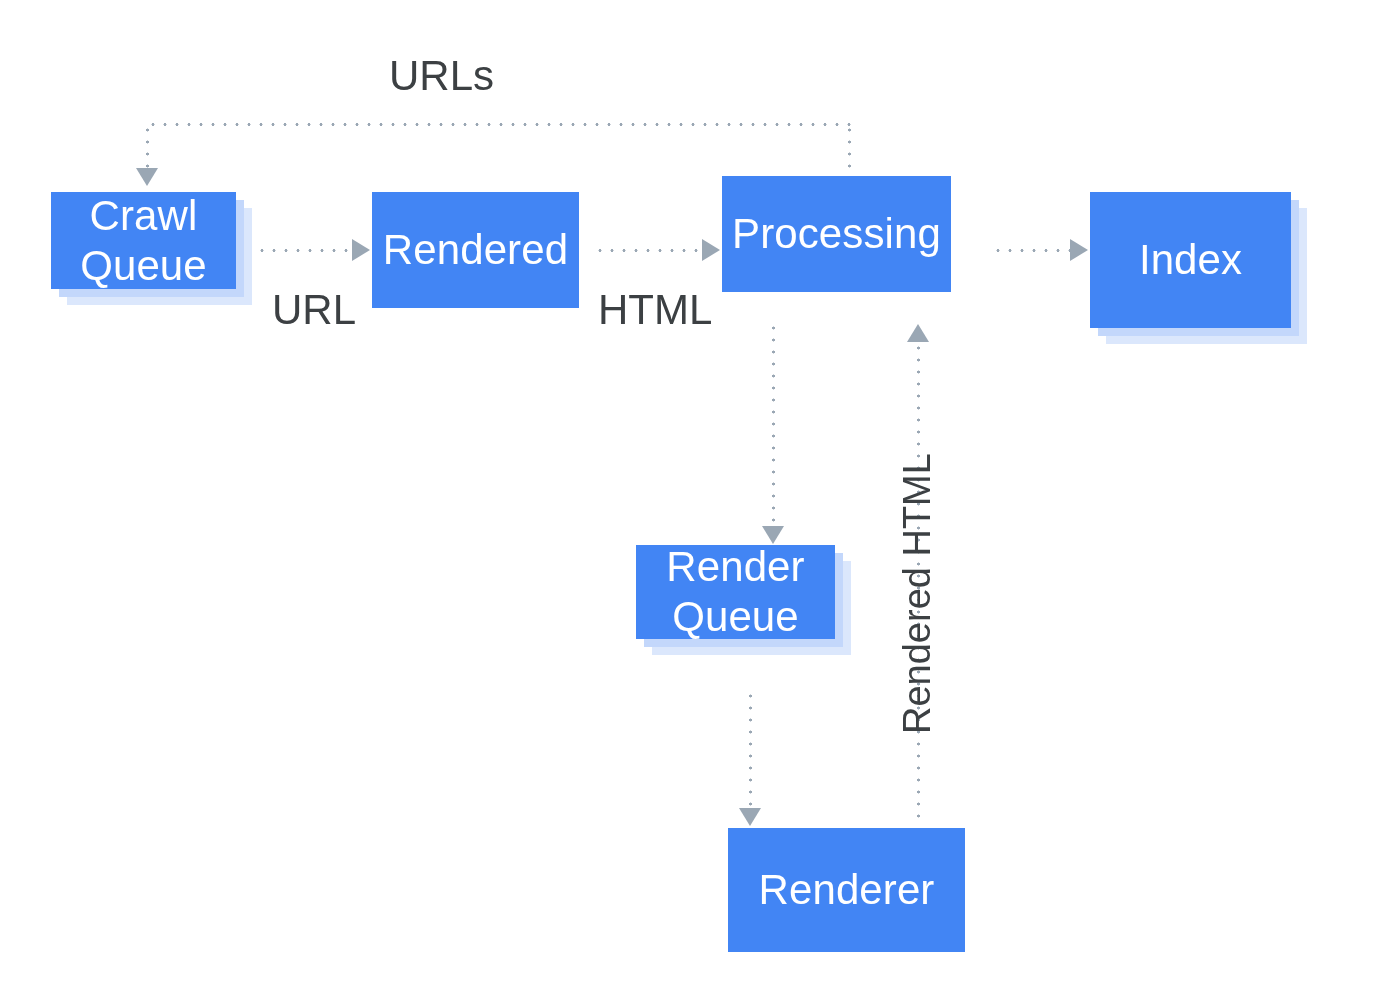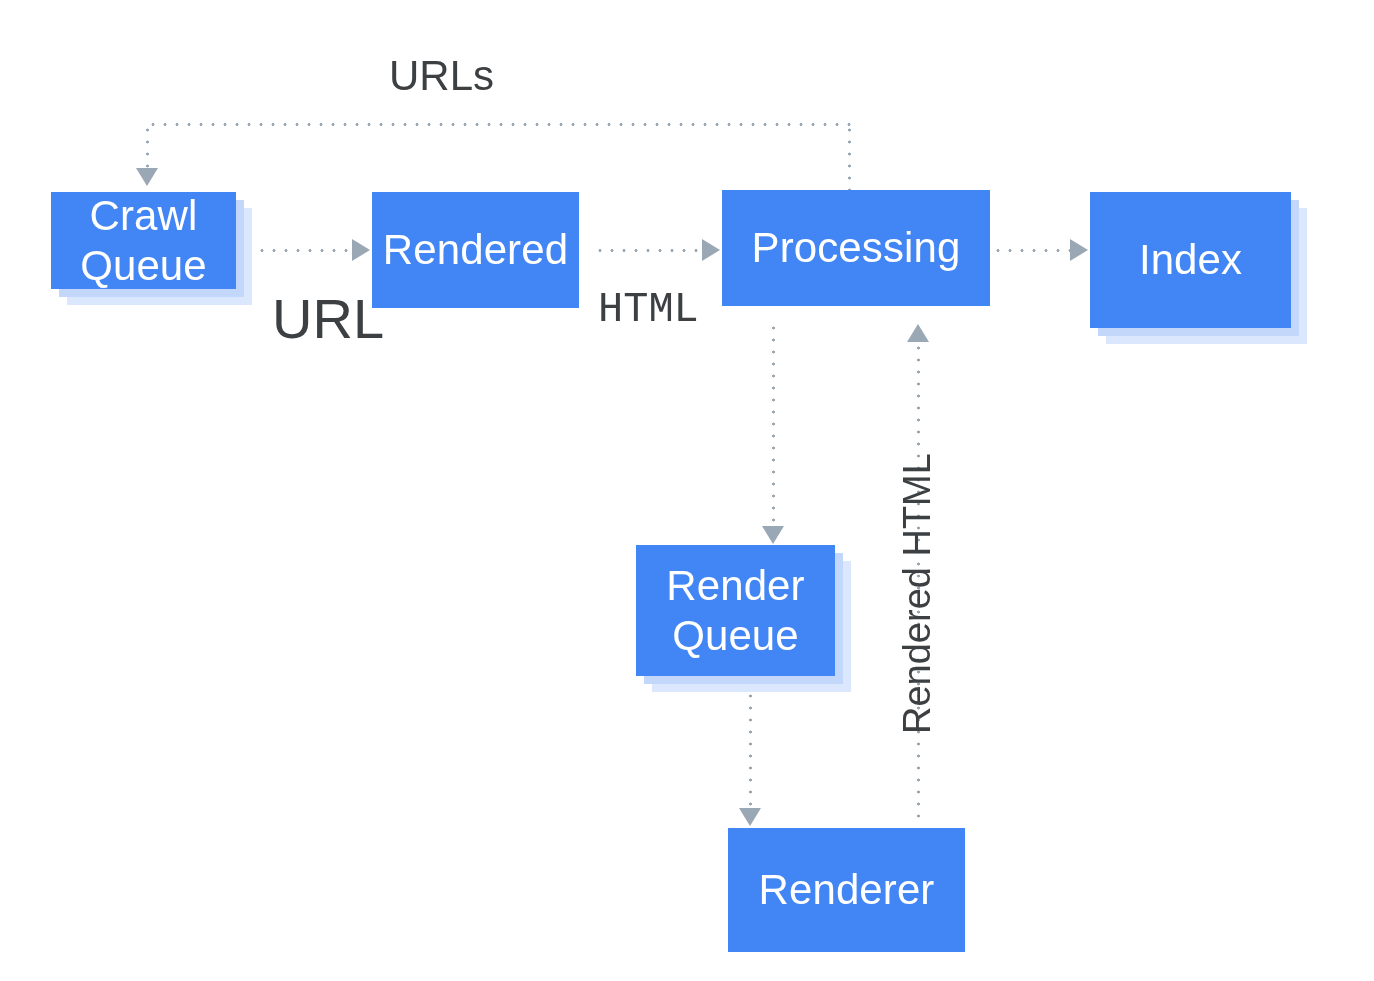--- a/index.html
+++ b/index.html
@@ -120,25 +120,25 @@
 <div id="canvas">
 
   <div class="vline" style="left:848px; top:104px; height:70px;"></div>
   <div class="hline" style="left:147px; top:103px; width:704px;"></div>
   <div class="vline" style="left:146px; top:104px; height:44px;"></div>
   <div class="arrow down" style="left:136px; top:148px;"></div>
   <div class="edge-label" style="left:389px; top:32px; font-size:42px;">URLs</div>
 
   <div class="hline" style="left:256px; top:229px; width:96px;"></div>
   <div class="arrow right" style="left:352px; top:219px;"></div>
-  <div class="edge-label" style="left:272px; top:266px; font-size:56px;text-align:center;">URL</div>
+  <div class="edge-label" style="left:272px; top:266px; font-size:42px;text-align:center;">URL</div>
 
   <div class="hline" style="left:594px; top:229px; width:108px;"></div>
   <div class="arrow right" style="left:702px; top:219px;"></div>
-  <div class="edge-label" style="left:598px; top:266px; font-size:42px;font-family:Liberation Mono, monospace;">HTML</div>
+  <div class="edge-label" style="left:598px; top:266px; font-size:42px;">HTML</div>
 
   <div class="hline" style="left:992px; top:229px; width:78px;"></div>
   <div class="arrow right" style="left:1070px; top:219px;"></div>
 
   <div class="vline" style="left:772px; top:302px; height:206px;"></div>
   <div class="arrow down" style="left:762px; top:506px;"></div>
 
   <div class="vline" style="left:749px; top:670px; height:120px;"></div>
   <div class="arrow down" style="left:739px; top:788px;"></div>
 
@@ -156,35 +156,35 @@
       </span>
     </div>
   </div>
 
   <div class="node" style="left:372px; top:172px; width:207px; height:116px;">
     <div class="face" style="font-size:42px;">
       <span>Rendered</span>
     </div>
   </div>
 
-  <div class="node" style="left:722px; top:170px; width:268px; height:116px;">
+  <div class="node" style="left:722px; top:156px; width:229px; height:116px;">
     <div class="face" style="font-size:42px;">
       <span>Processing</span>
     </div>
   </div>
 
   <div class="node" style="left:1090px; top:172px; width:201px; height:136px;">
     <div class="plate2"></div>
     <div class="plate1"></div>
     <div class="face" style="font-size:42px;">
       <span>Index</span>
     </div>
   </div>
 
-  <div class="node" style="left:636px; top:525px; width:199px; height:131px;">
+  <div class="node" style="left:636px; top:525px; width:199px; height:94px;">
     <div class="plate2"></div>
     <div class="plate1"></div>
     <div class="face" style="font-size:42px;">
       <span>
         <span>Render</span><br>
         <span>Queue</span>
       </span>
     </div>
   </div>
 

